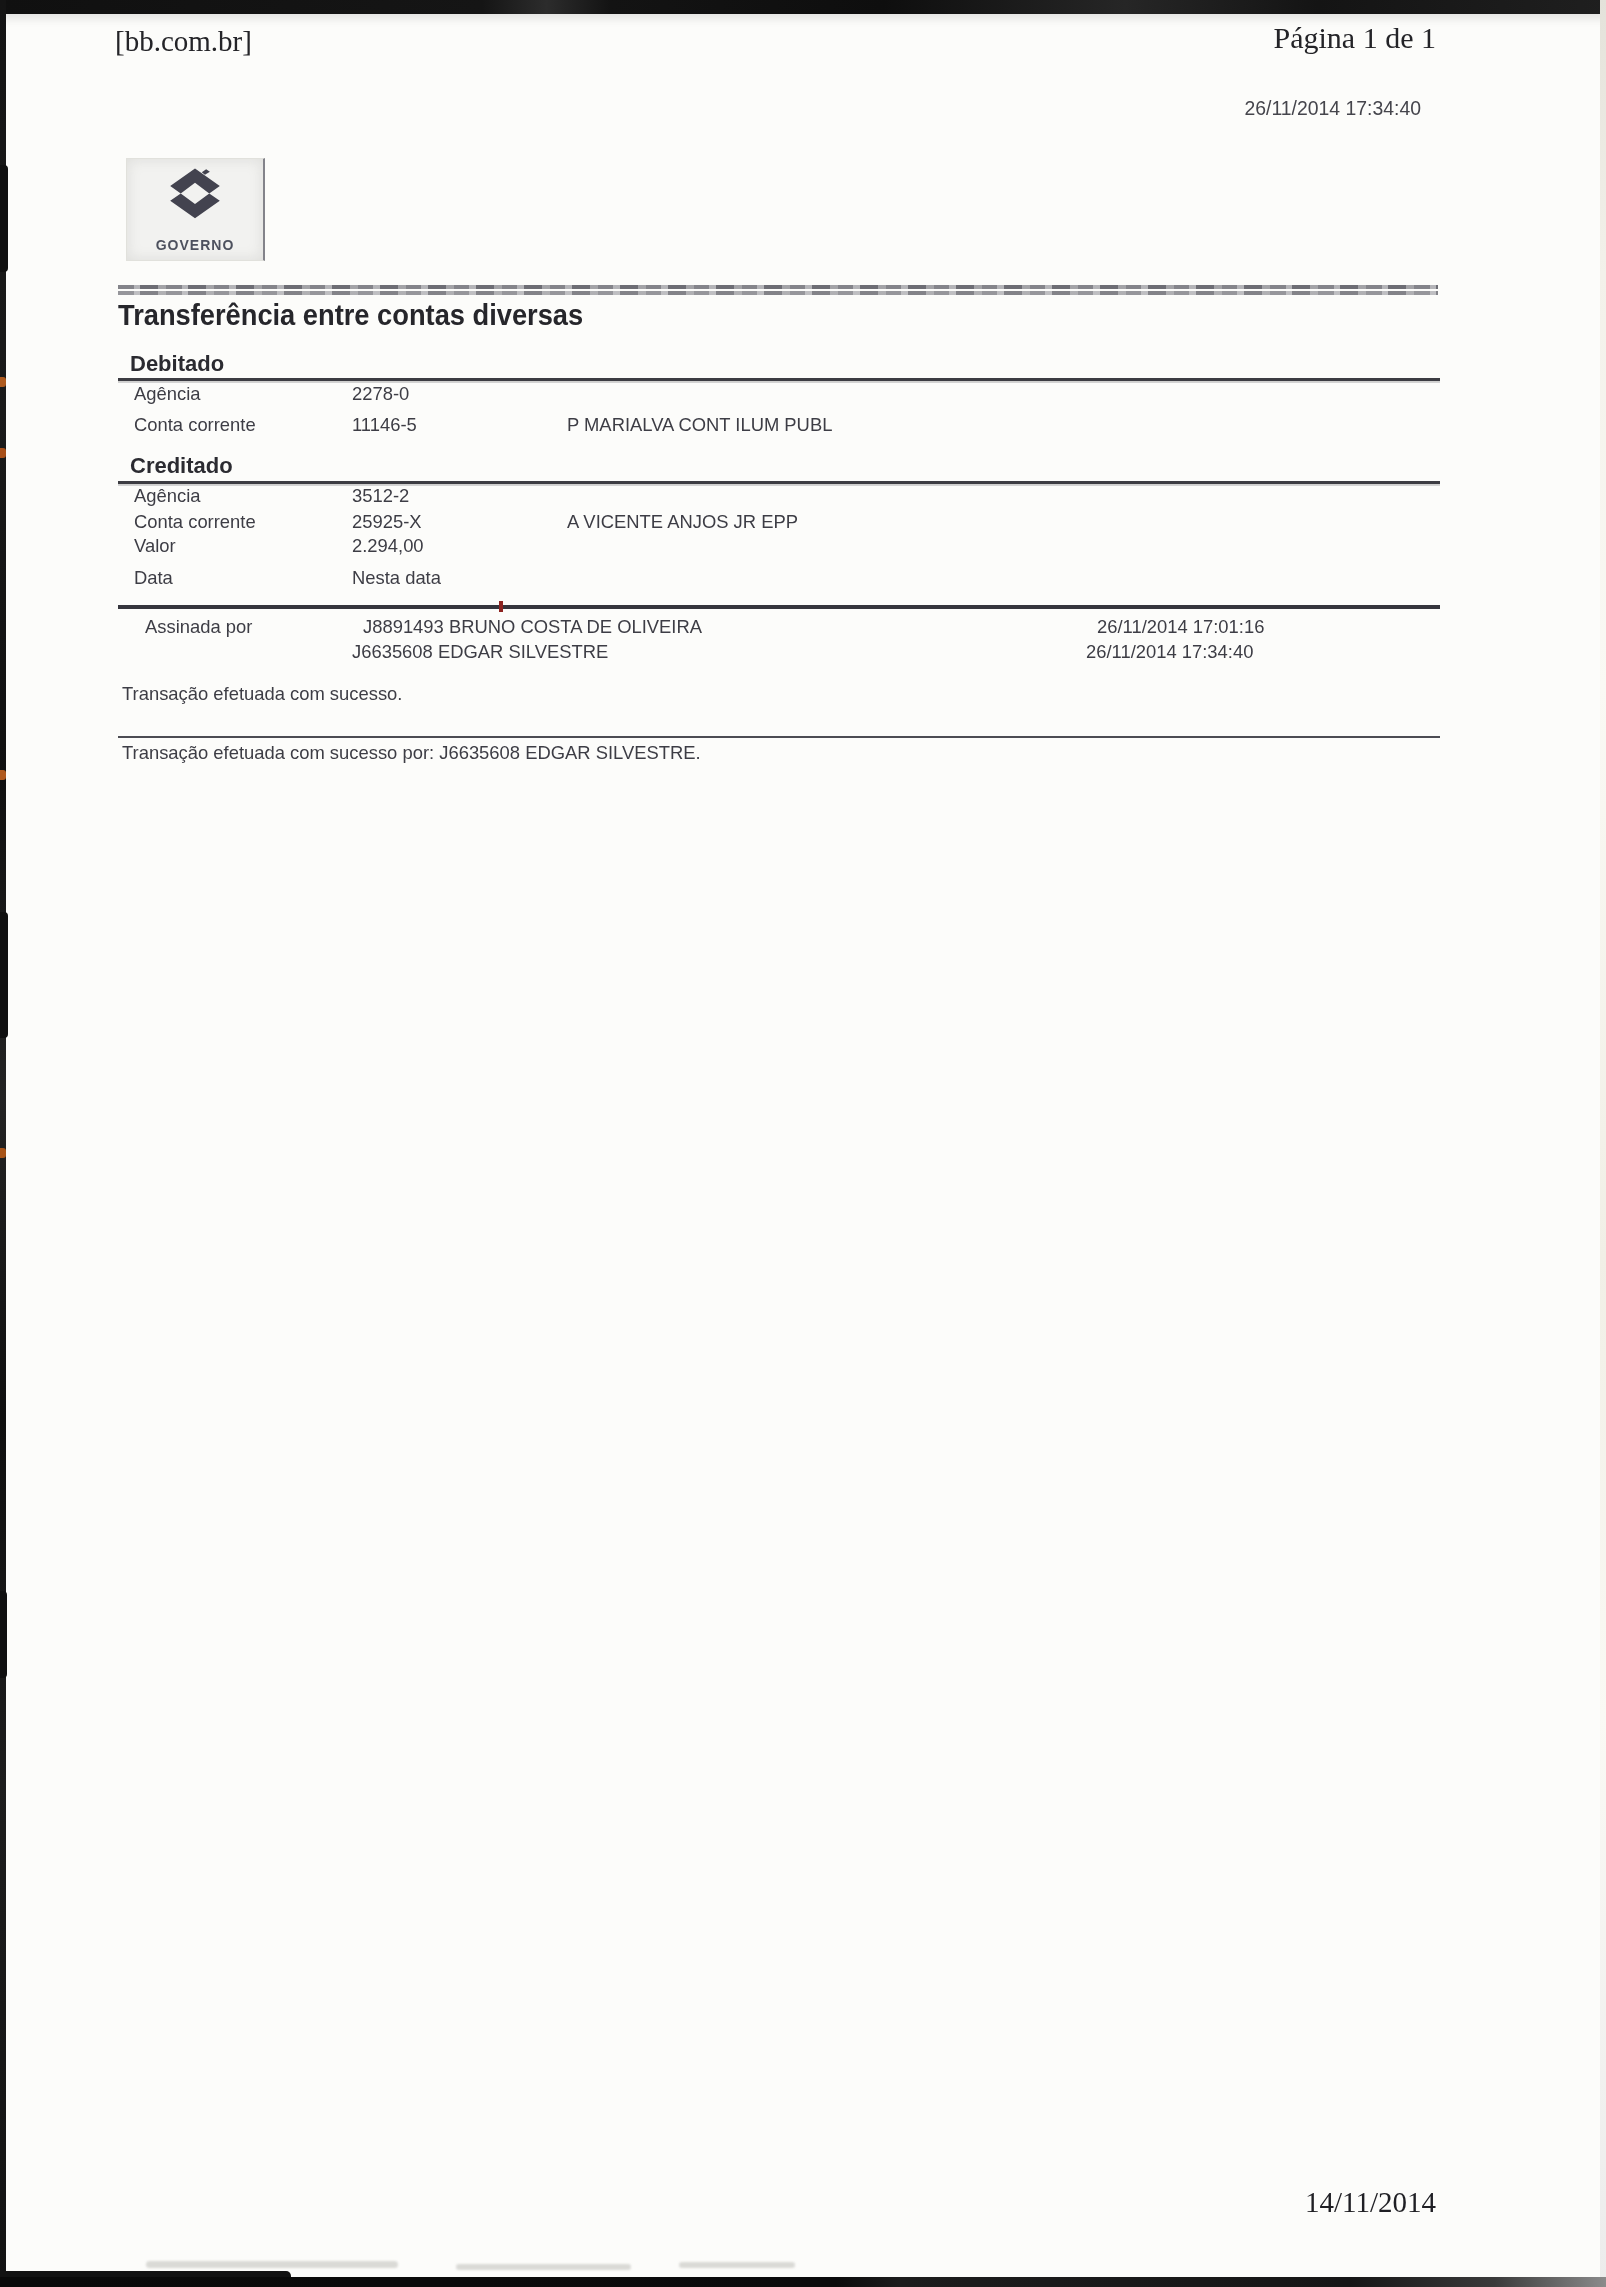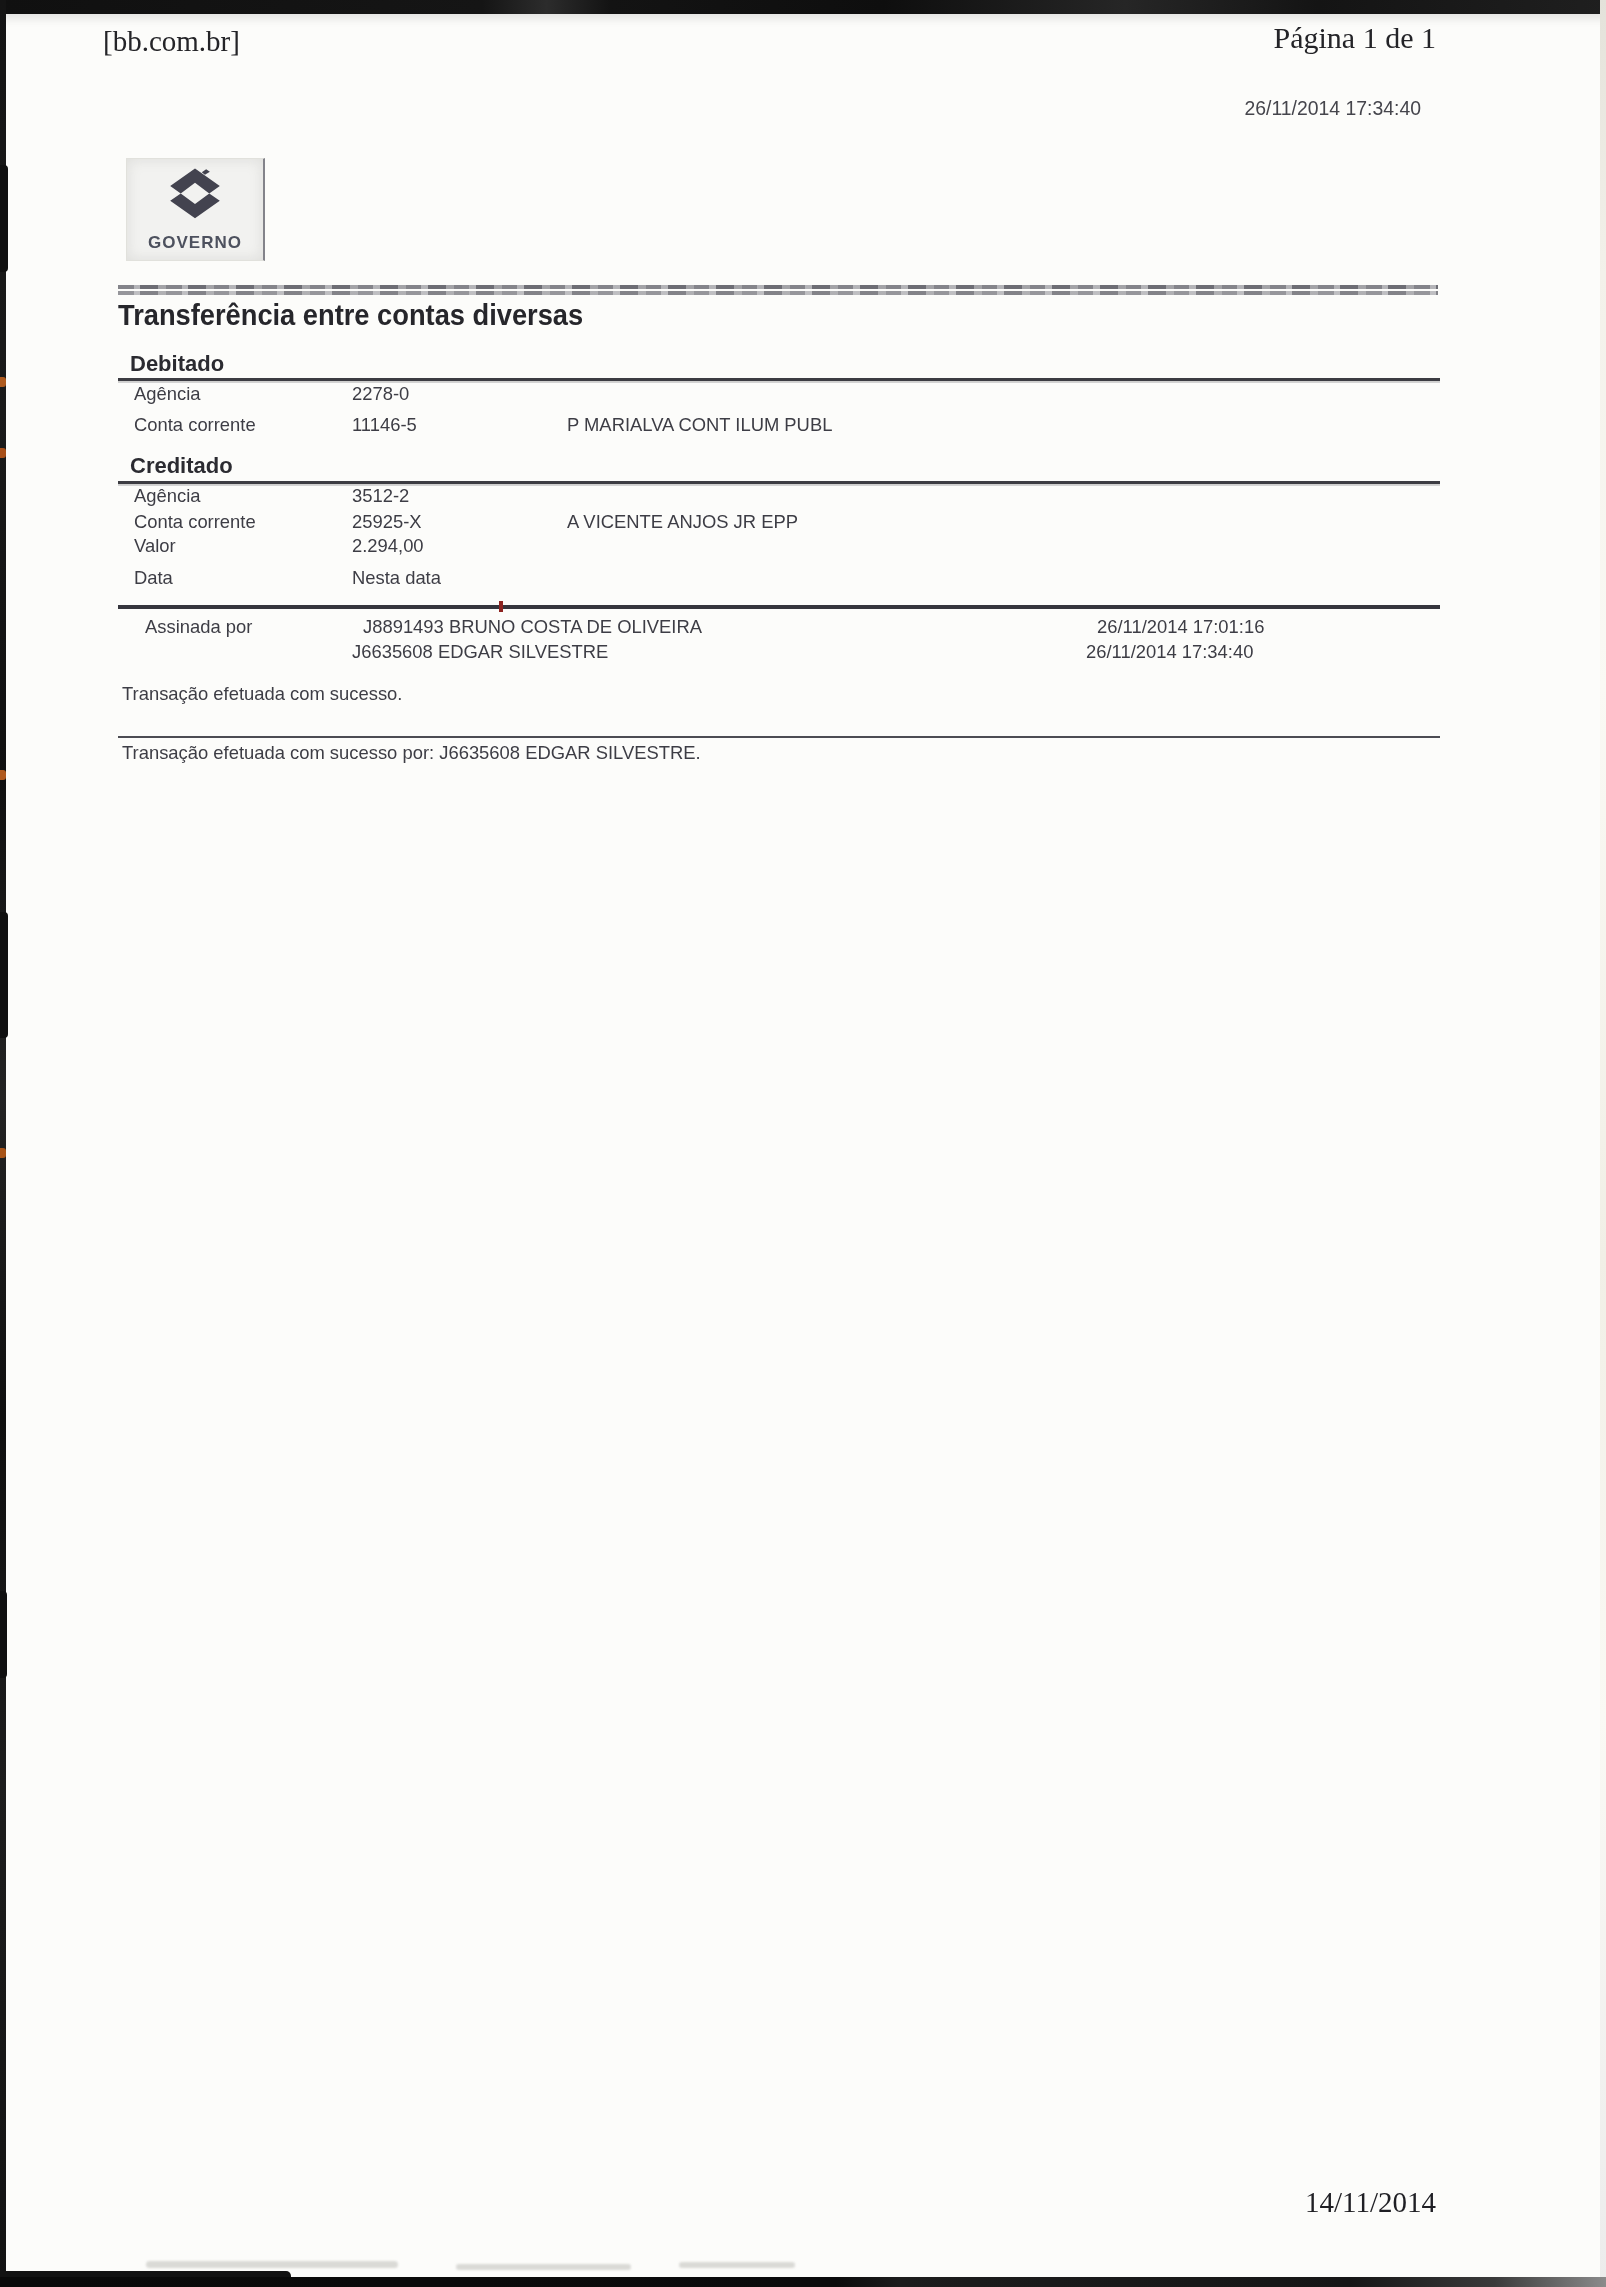--- a/index.html
+++ b/index.html
@@ -27,34 +27,34 @@
     background:linear-gradient(90deg,#090909 0%,#0b0b0b 52%,#1c1c1c 56%,#161616 84%,#3a3a3a 93%,#8c8c8c 100%);
   }
   .scan-bottom-wedge{position:absolute;left:0;top:2271px;width:291px;height:8.7px;background:#121212;border-radius:0 4.9px 0 0;}
   .scan-smudge{position:absolute;background:#dadad6;border-radius:5.8px;filter:blur(1px);}
   .scan-right-shade{position:absolute;right:0;top:0;width:6.8px;height:2287px;
     background:linear-gradient(180deg,#e4e2da 0%,#f3f1ea 12%,#faf9f4 30%,#f1efe6 55%,#faf9f4 75%,#ececec 100%);}
   .scan-red-tick{position:absolute;left:499px;top:601px;width:3.9px;height:10.7px;background:#8d2320;}
 
   
   .hdr-serif{font-family:"Liberation Serif",serif;color:#242428;}
-  .site-label{position:absolute;left:103px;top:25px;font-size:29px;}
+  .site-label{position:absolute;left:115px;top:25px;font-size:29px;}
   .page-indicator{position:absolute;right:171px;top:21.3px;font-size:30px;}
   .top-timestamp{position:absolute;right:186px;top:97px;font-size:19.4px;color:#45454c;}
 
   
   .logo-box{
     position:absolute;left:126px;top:158px;width:136px;height:101px;
     background:#f2f2f0;border:1px solid #e1e1dc;border-right:2.9px solid #83838a;
     box-shadow:inset 0 0 13.6px rgba(120,120,115,.18);
   }
   .logo-glyph{position:absolute;left:37px;top:5.8px;width:62px;height:58px;}
   .logo-caption{
     position:absolute;left:0;right:0;bottom:6.8px;text-align:center;
-    font-size:17px;font-weight:bold;letter-spacing:1px;color:#4d515e;
+    font-size:14px;font-weight:bold;letter-spacing:1px;color:#4d515e;
   }
 
   
   .divider-band{position:absolute;left:118px;top:285px;width:1320px;height:3.9px;
     background:repeating-linear-gradient(90deg,#84848a 0 15.5px,#b4b4b8 15.5px 22px,#6d6d74 22px 40px,#a3a3a7 40px 48px);}
   .divider-band.lower{top:291px;opacity:.85;}
   .rule{position:absolute;left:118px;width:1322px;background:#3c3c42;}
   .rule-deb{top:378px;height:2.9px;box-shadow:0 1.9px 0 rgba(70,70,75,.25);}
   .rule-cred{top:481px;height:2.9px;box-shadow:0 1.9px 0 rgba(70,70,75,.25);}
   .rule-sign{top:605px;height:3.9px;background:#35353d;}

